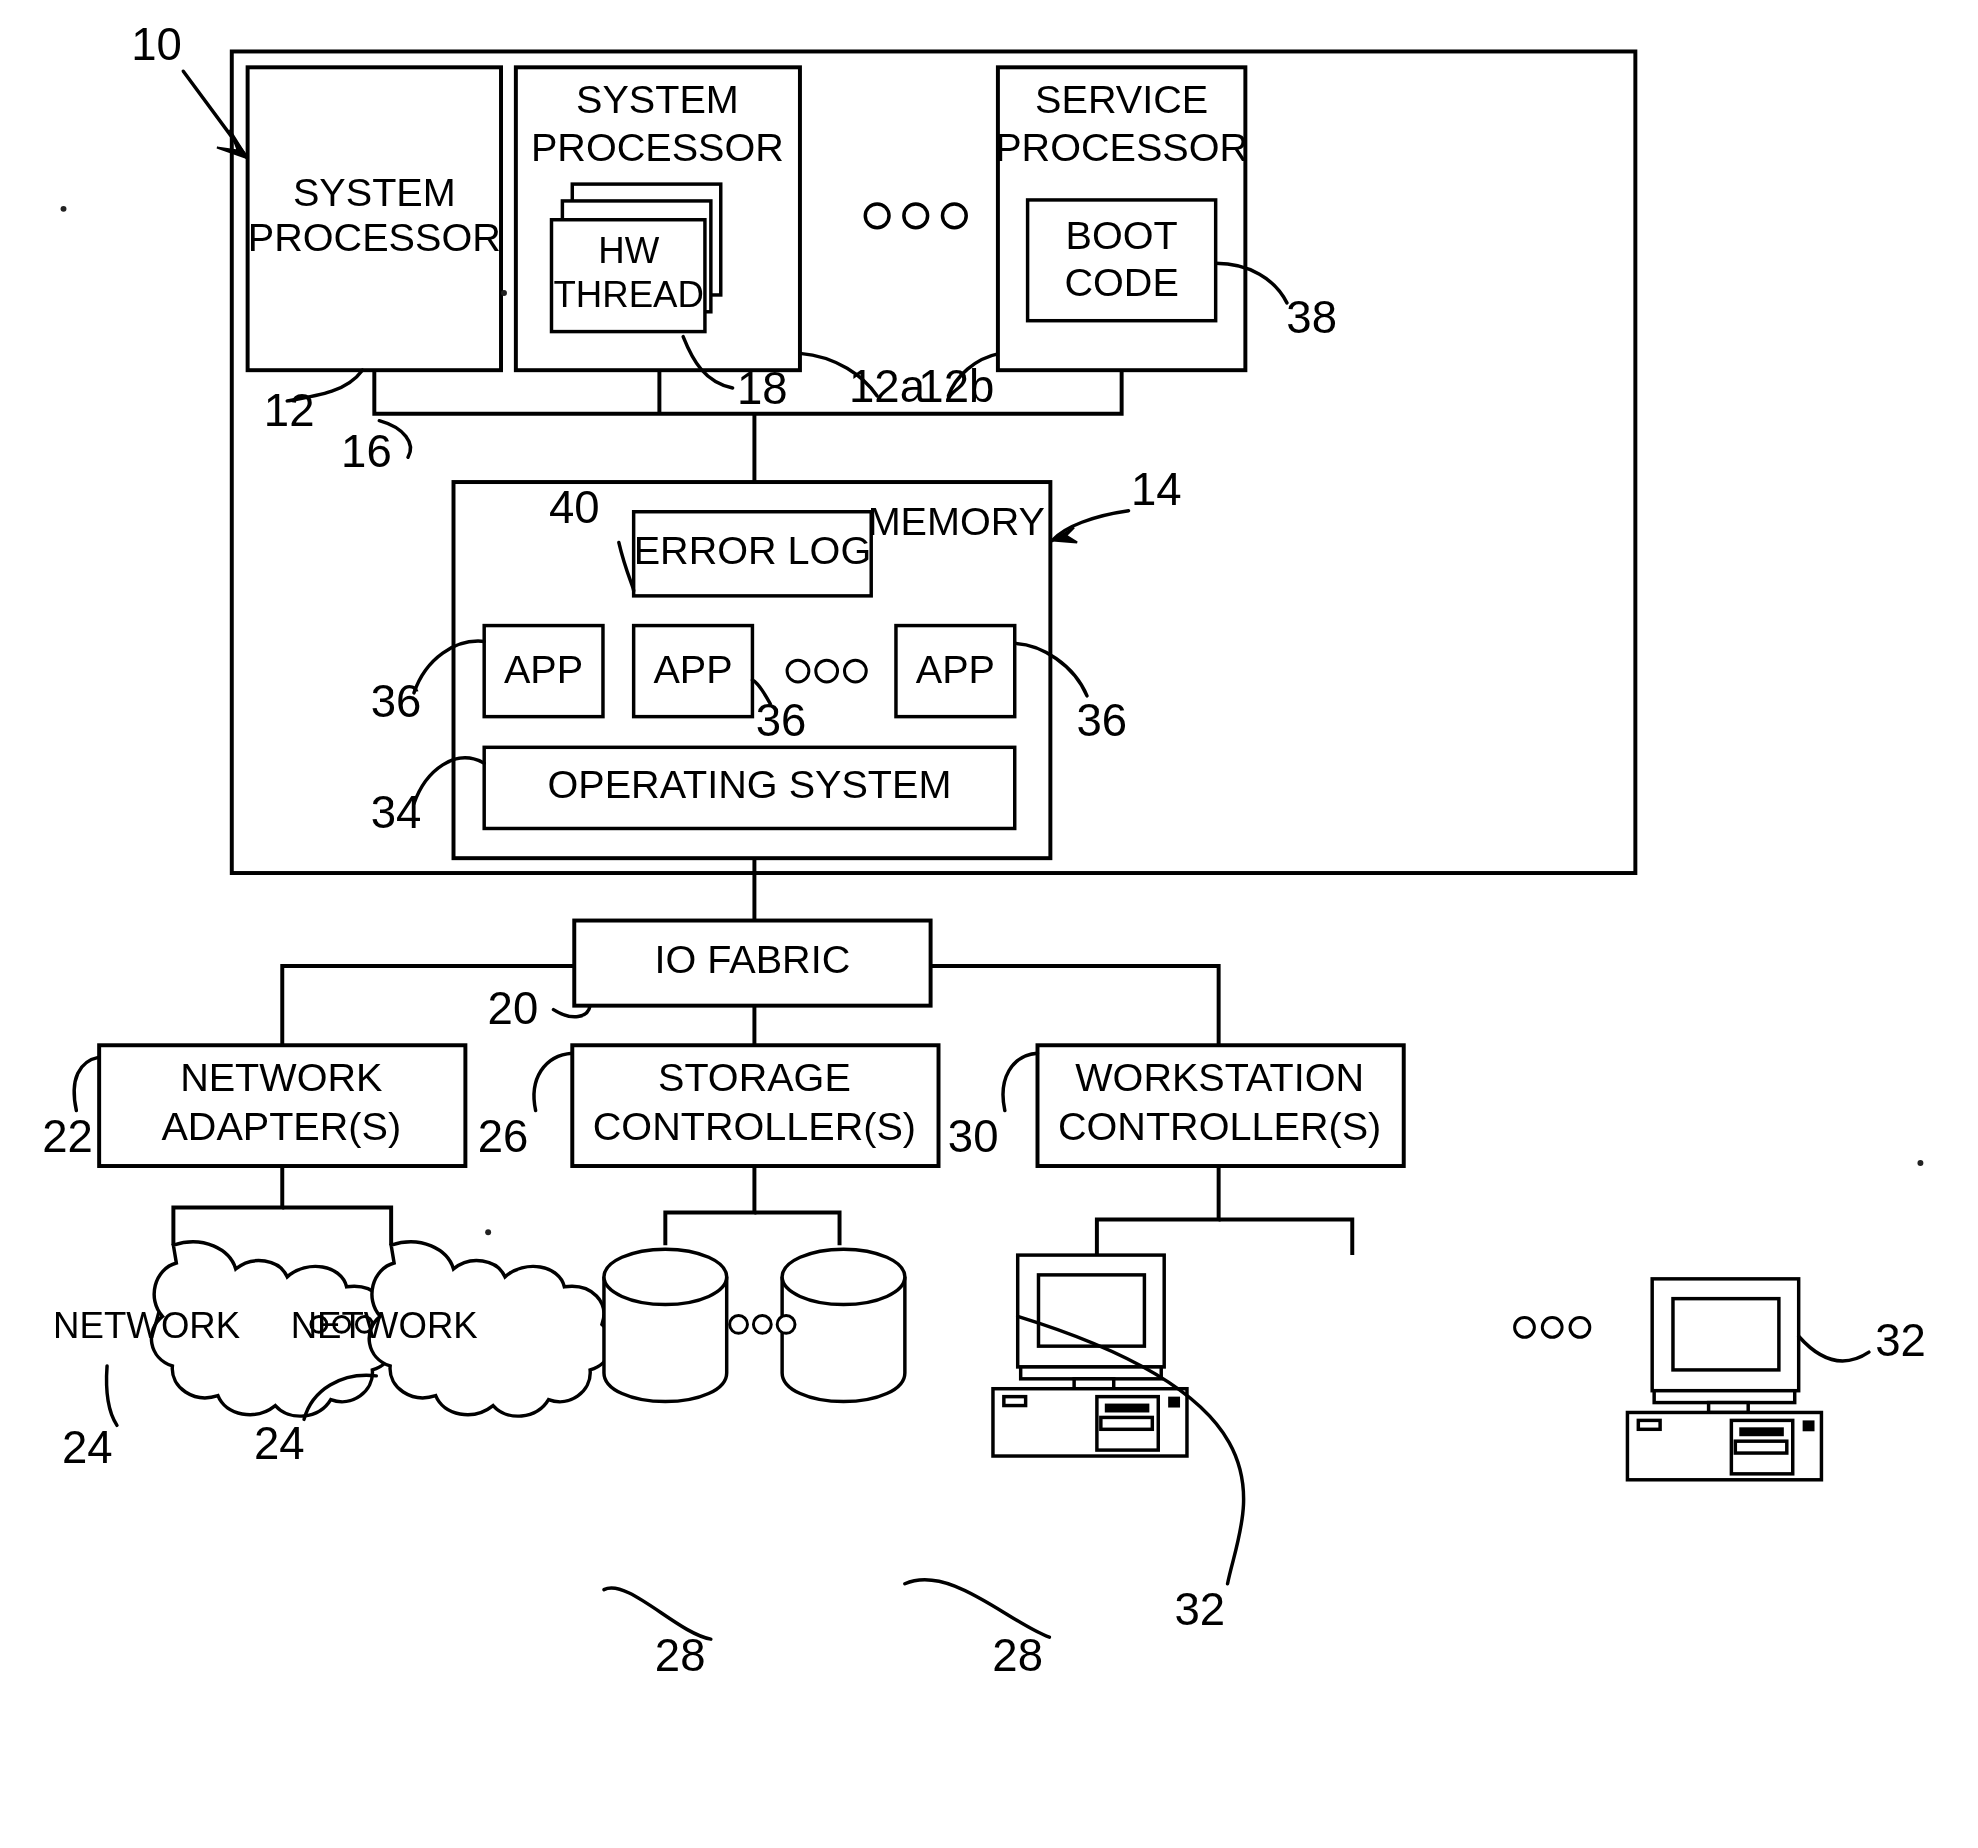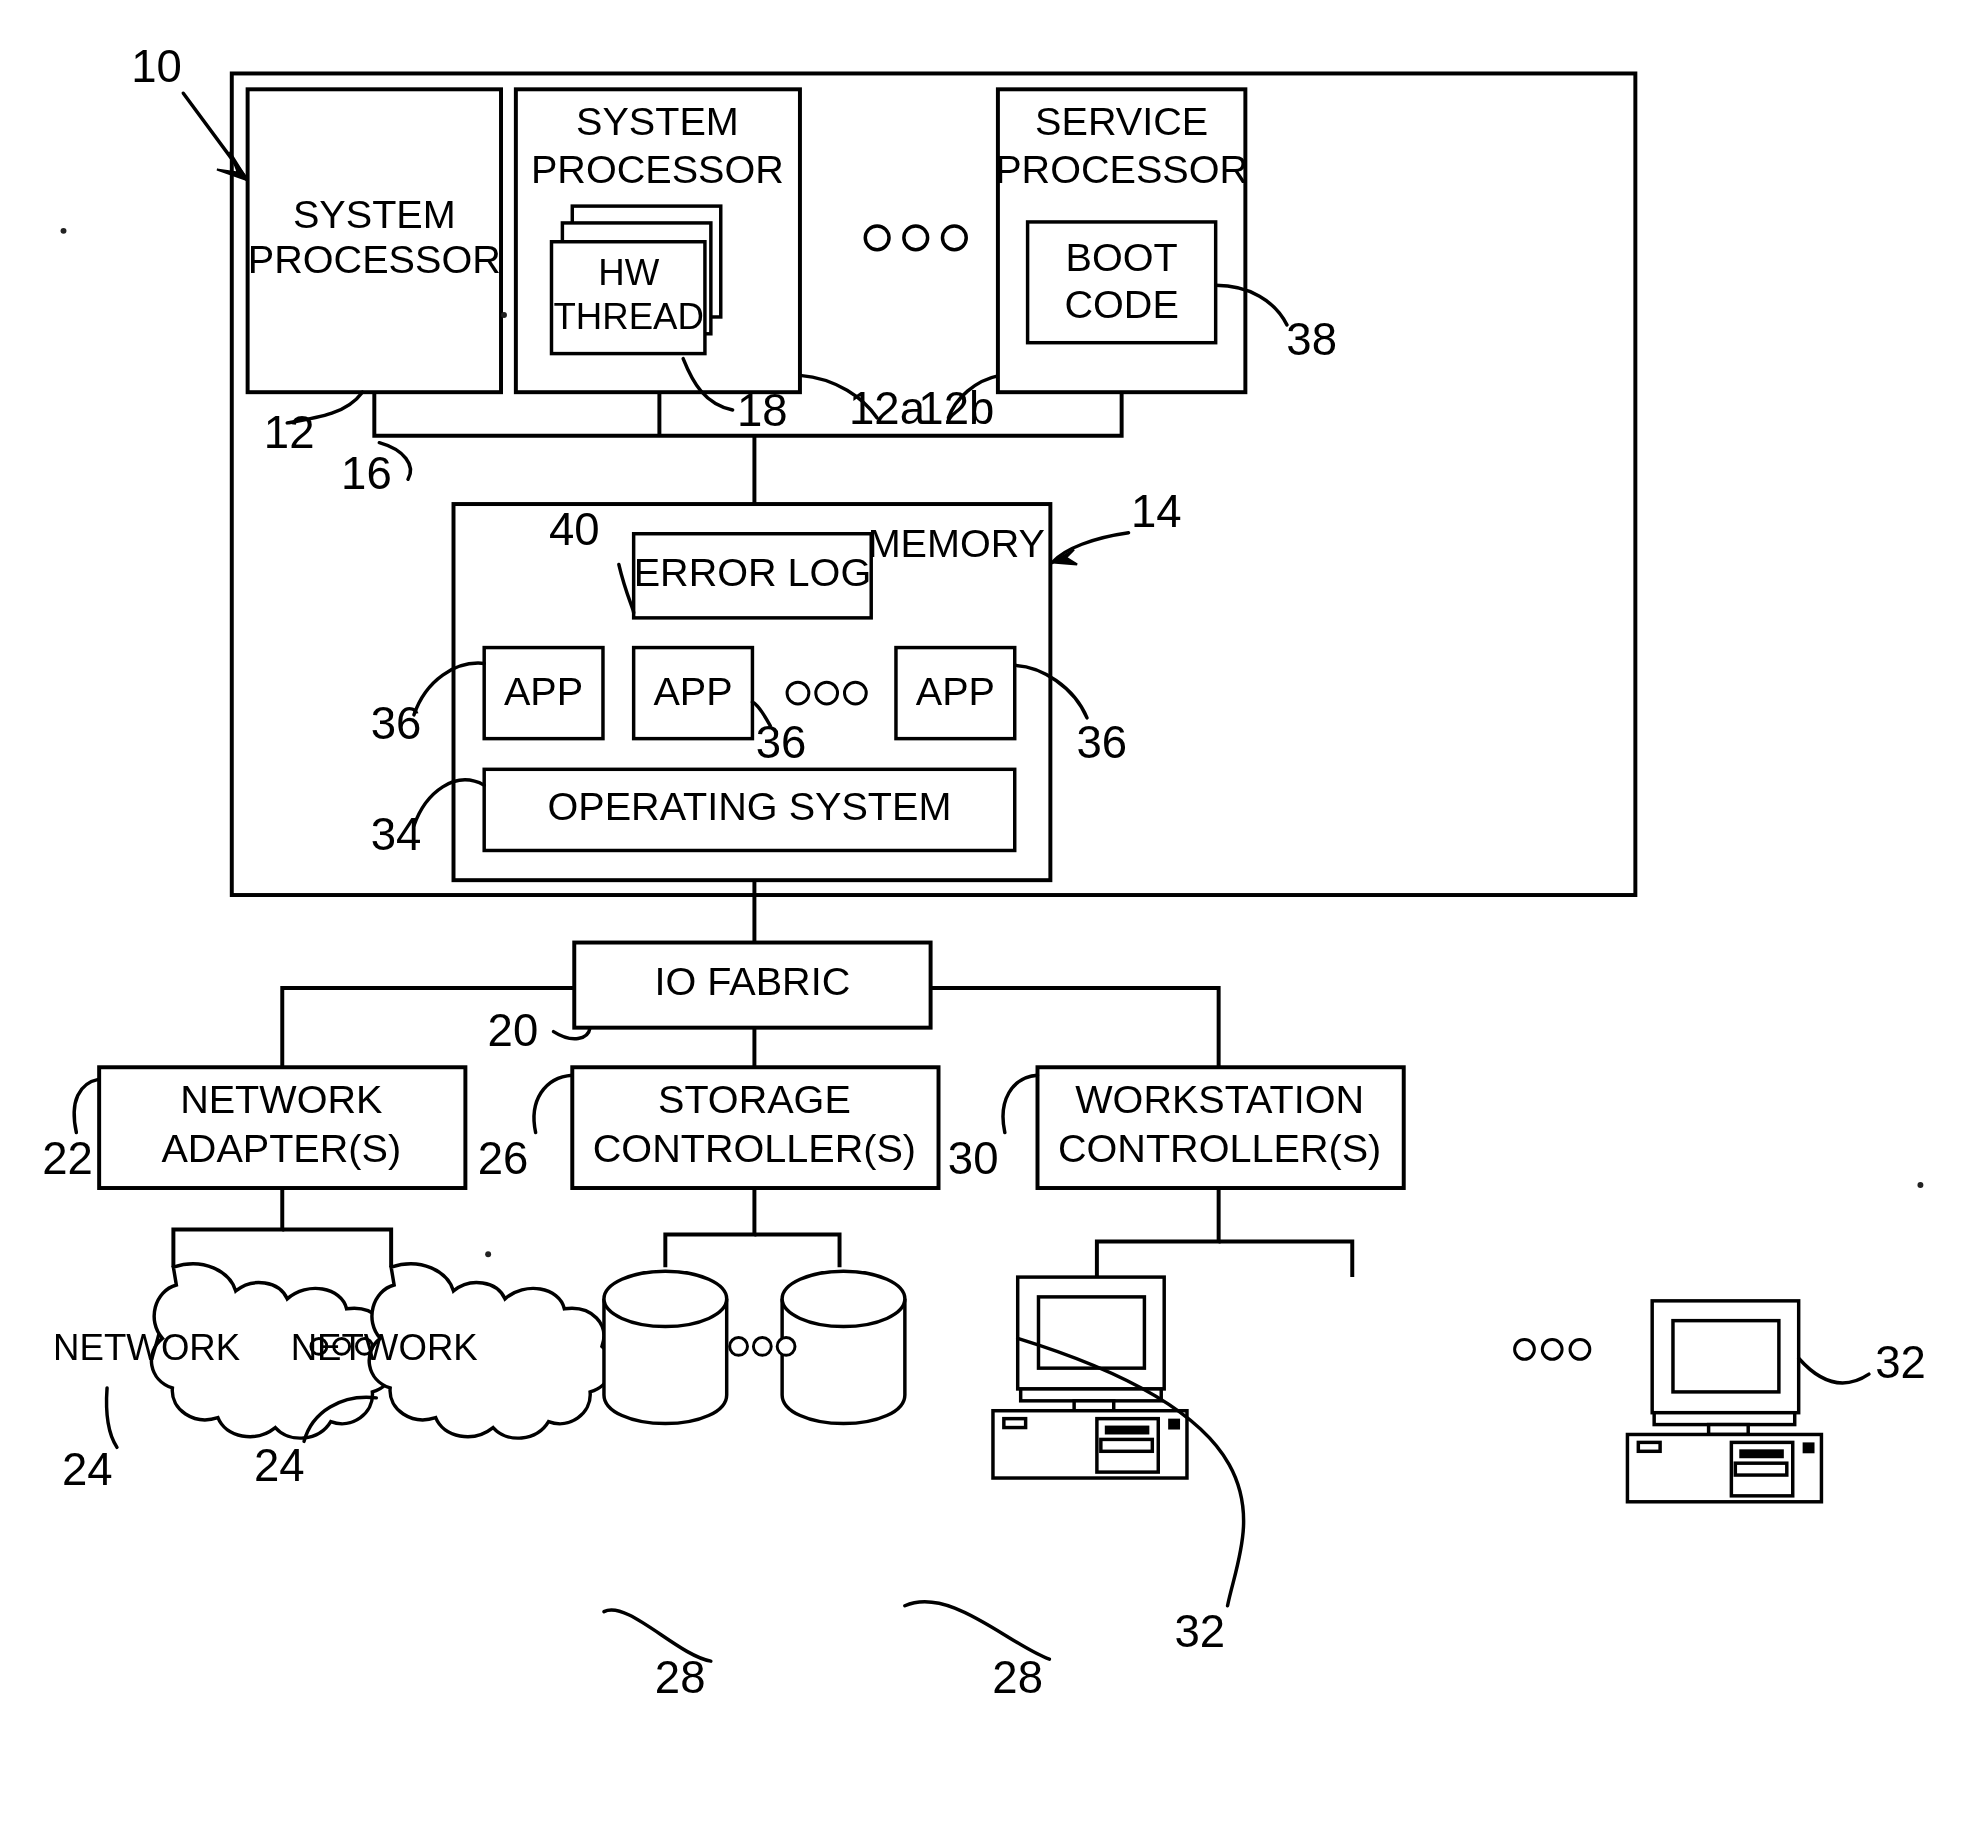--- a/index.html
+++ b/index.html
@@ -10,21 +10,20 @@
   body {
     width: 1978px;
     height: 1848px;
     font-family: "Liberation Sans", sans-serif;
     overflow: hidden;
   }
   #figure-root {
     position: relative;
     width: 1978px;
     height: 1772px;
-    margin-top: 22px;
   }
   svg.fig {
     position: absolute;
     top: 0; left: 0;
     width: 1978px;
     height: 1848px;
   }
   .bx { fill: #ffffff; stroke: #000000; stroke-width: 4; }
   .bx-thin { fill: #ffffff; stroke: #000000; stroke-width: 3.5; }
   .ln { stroke: #000000; stroke-width: 4; fill: none; }

